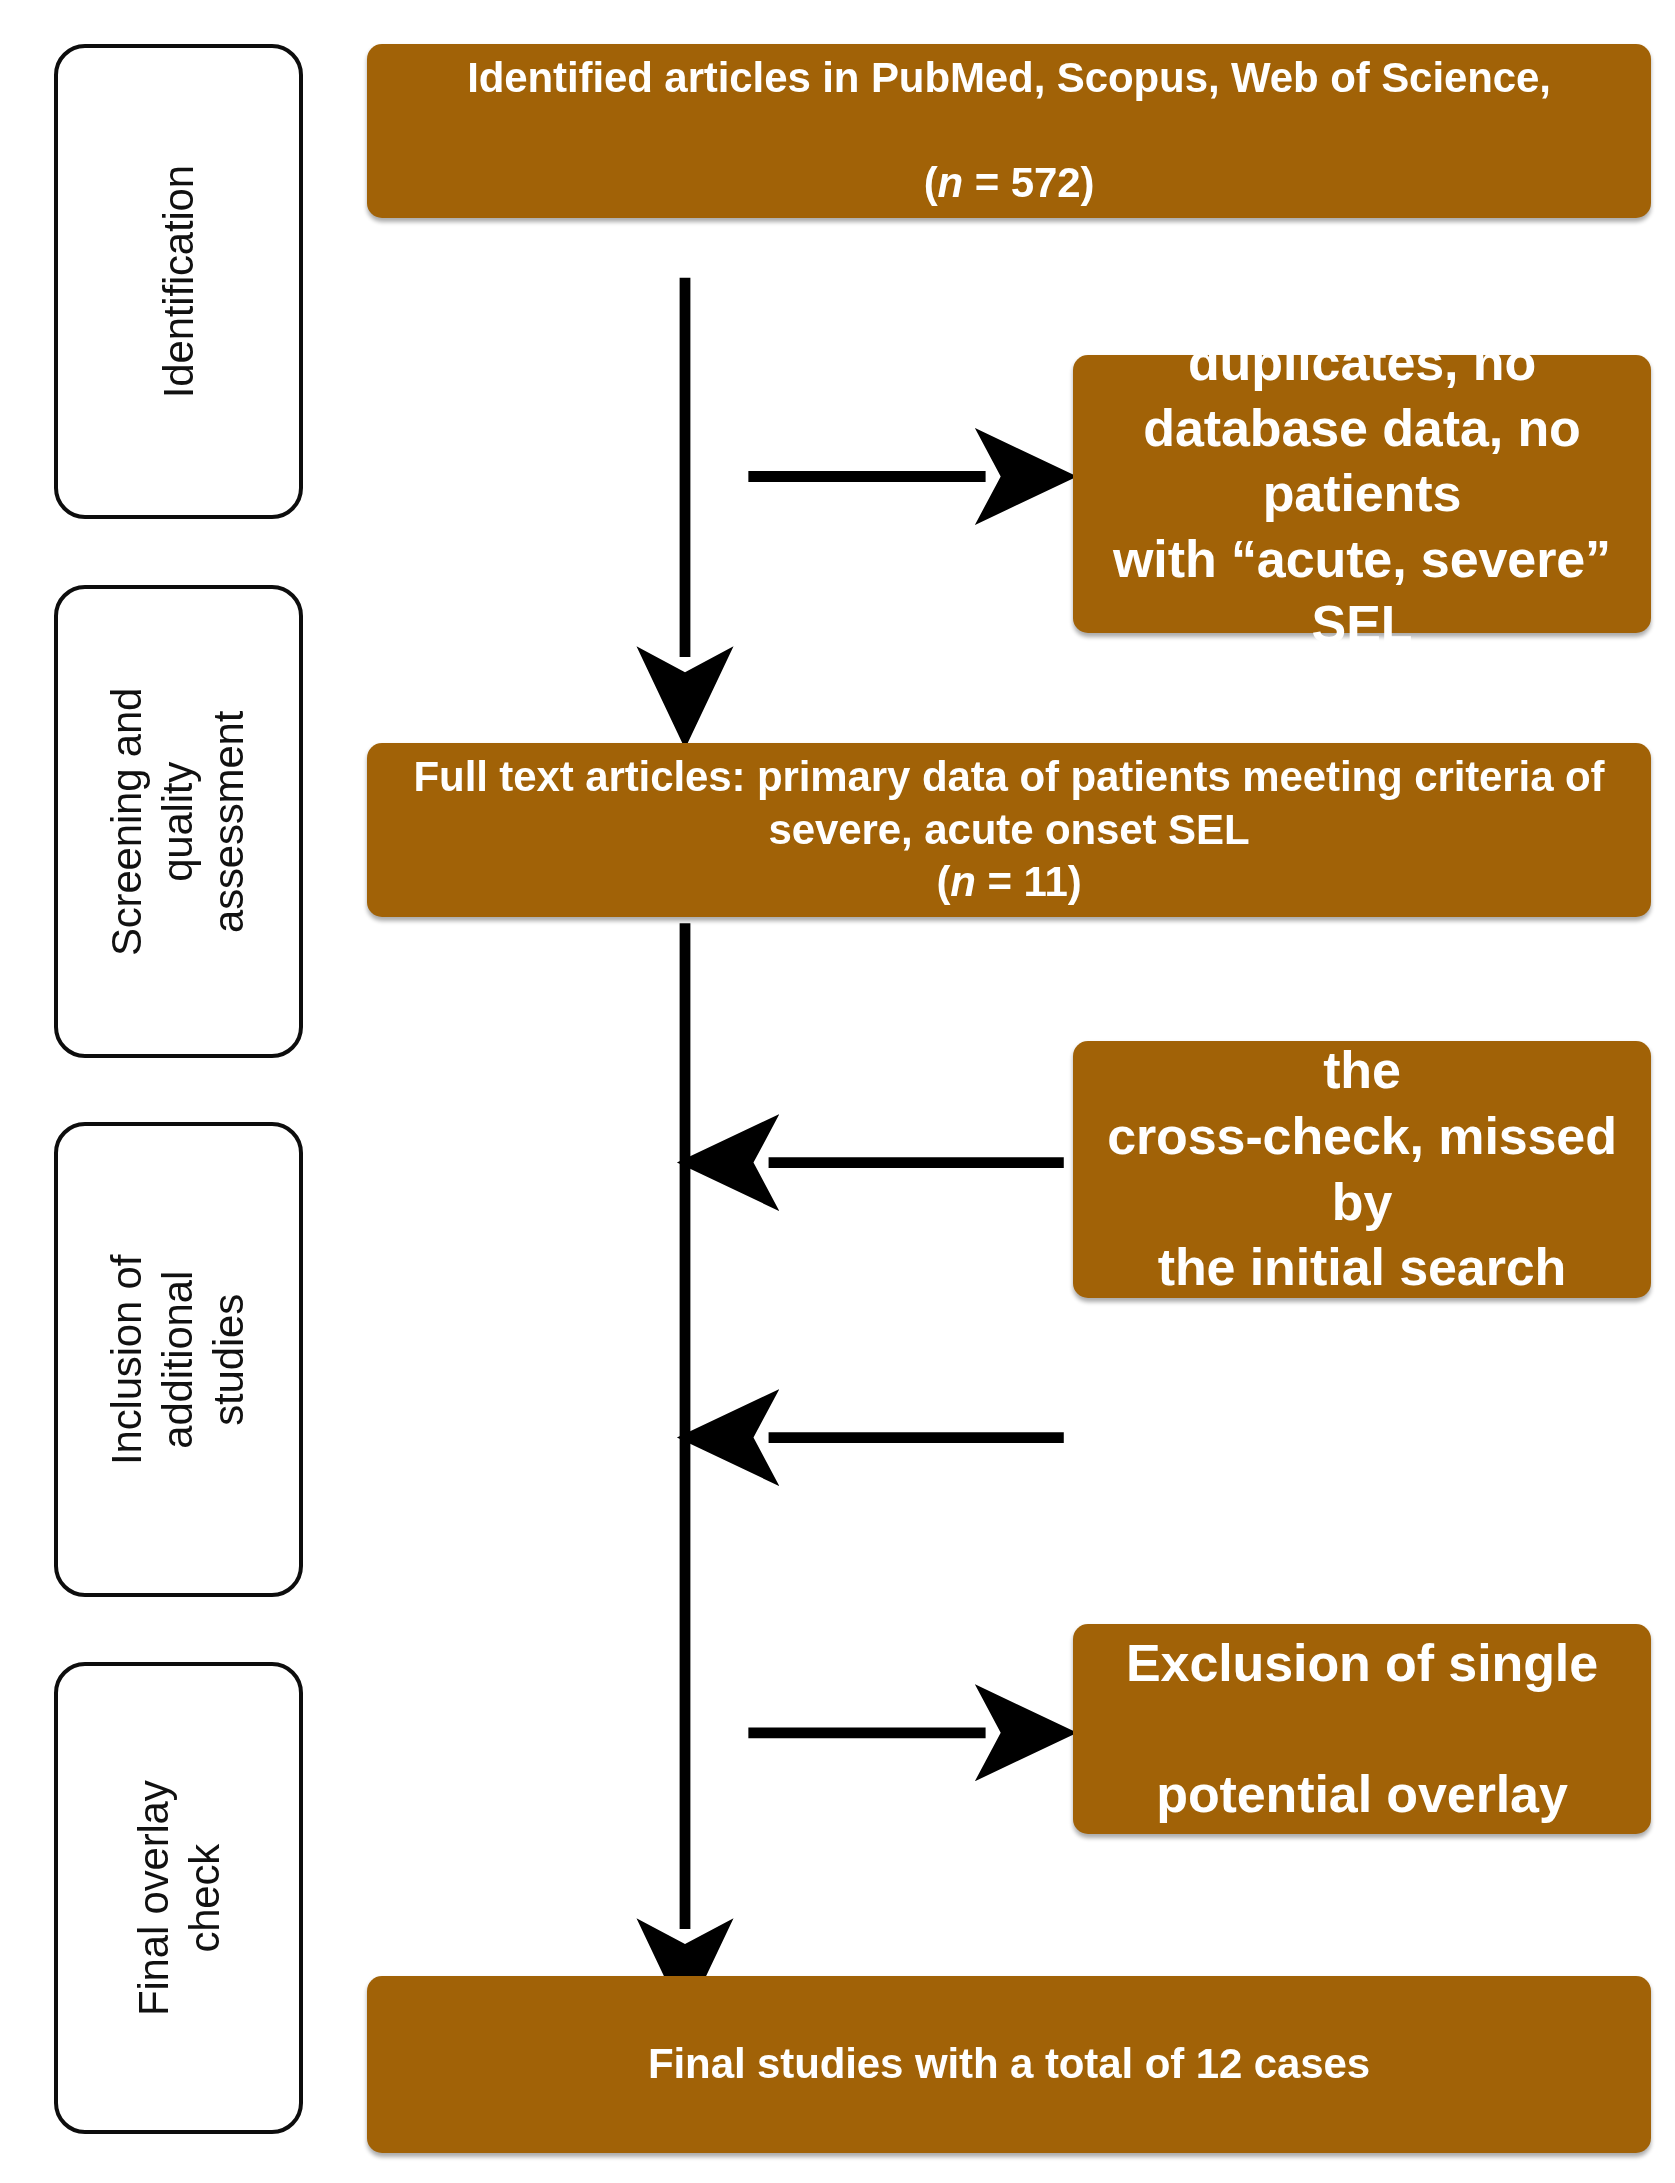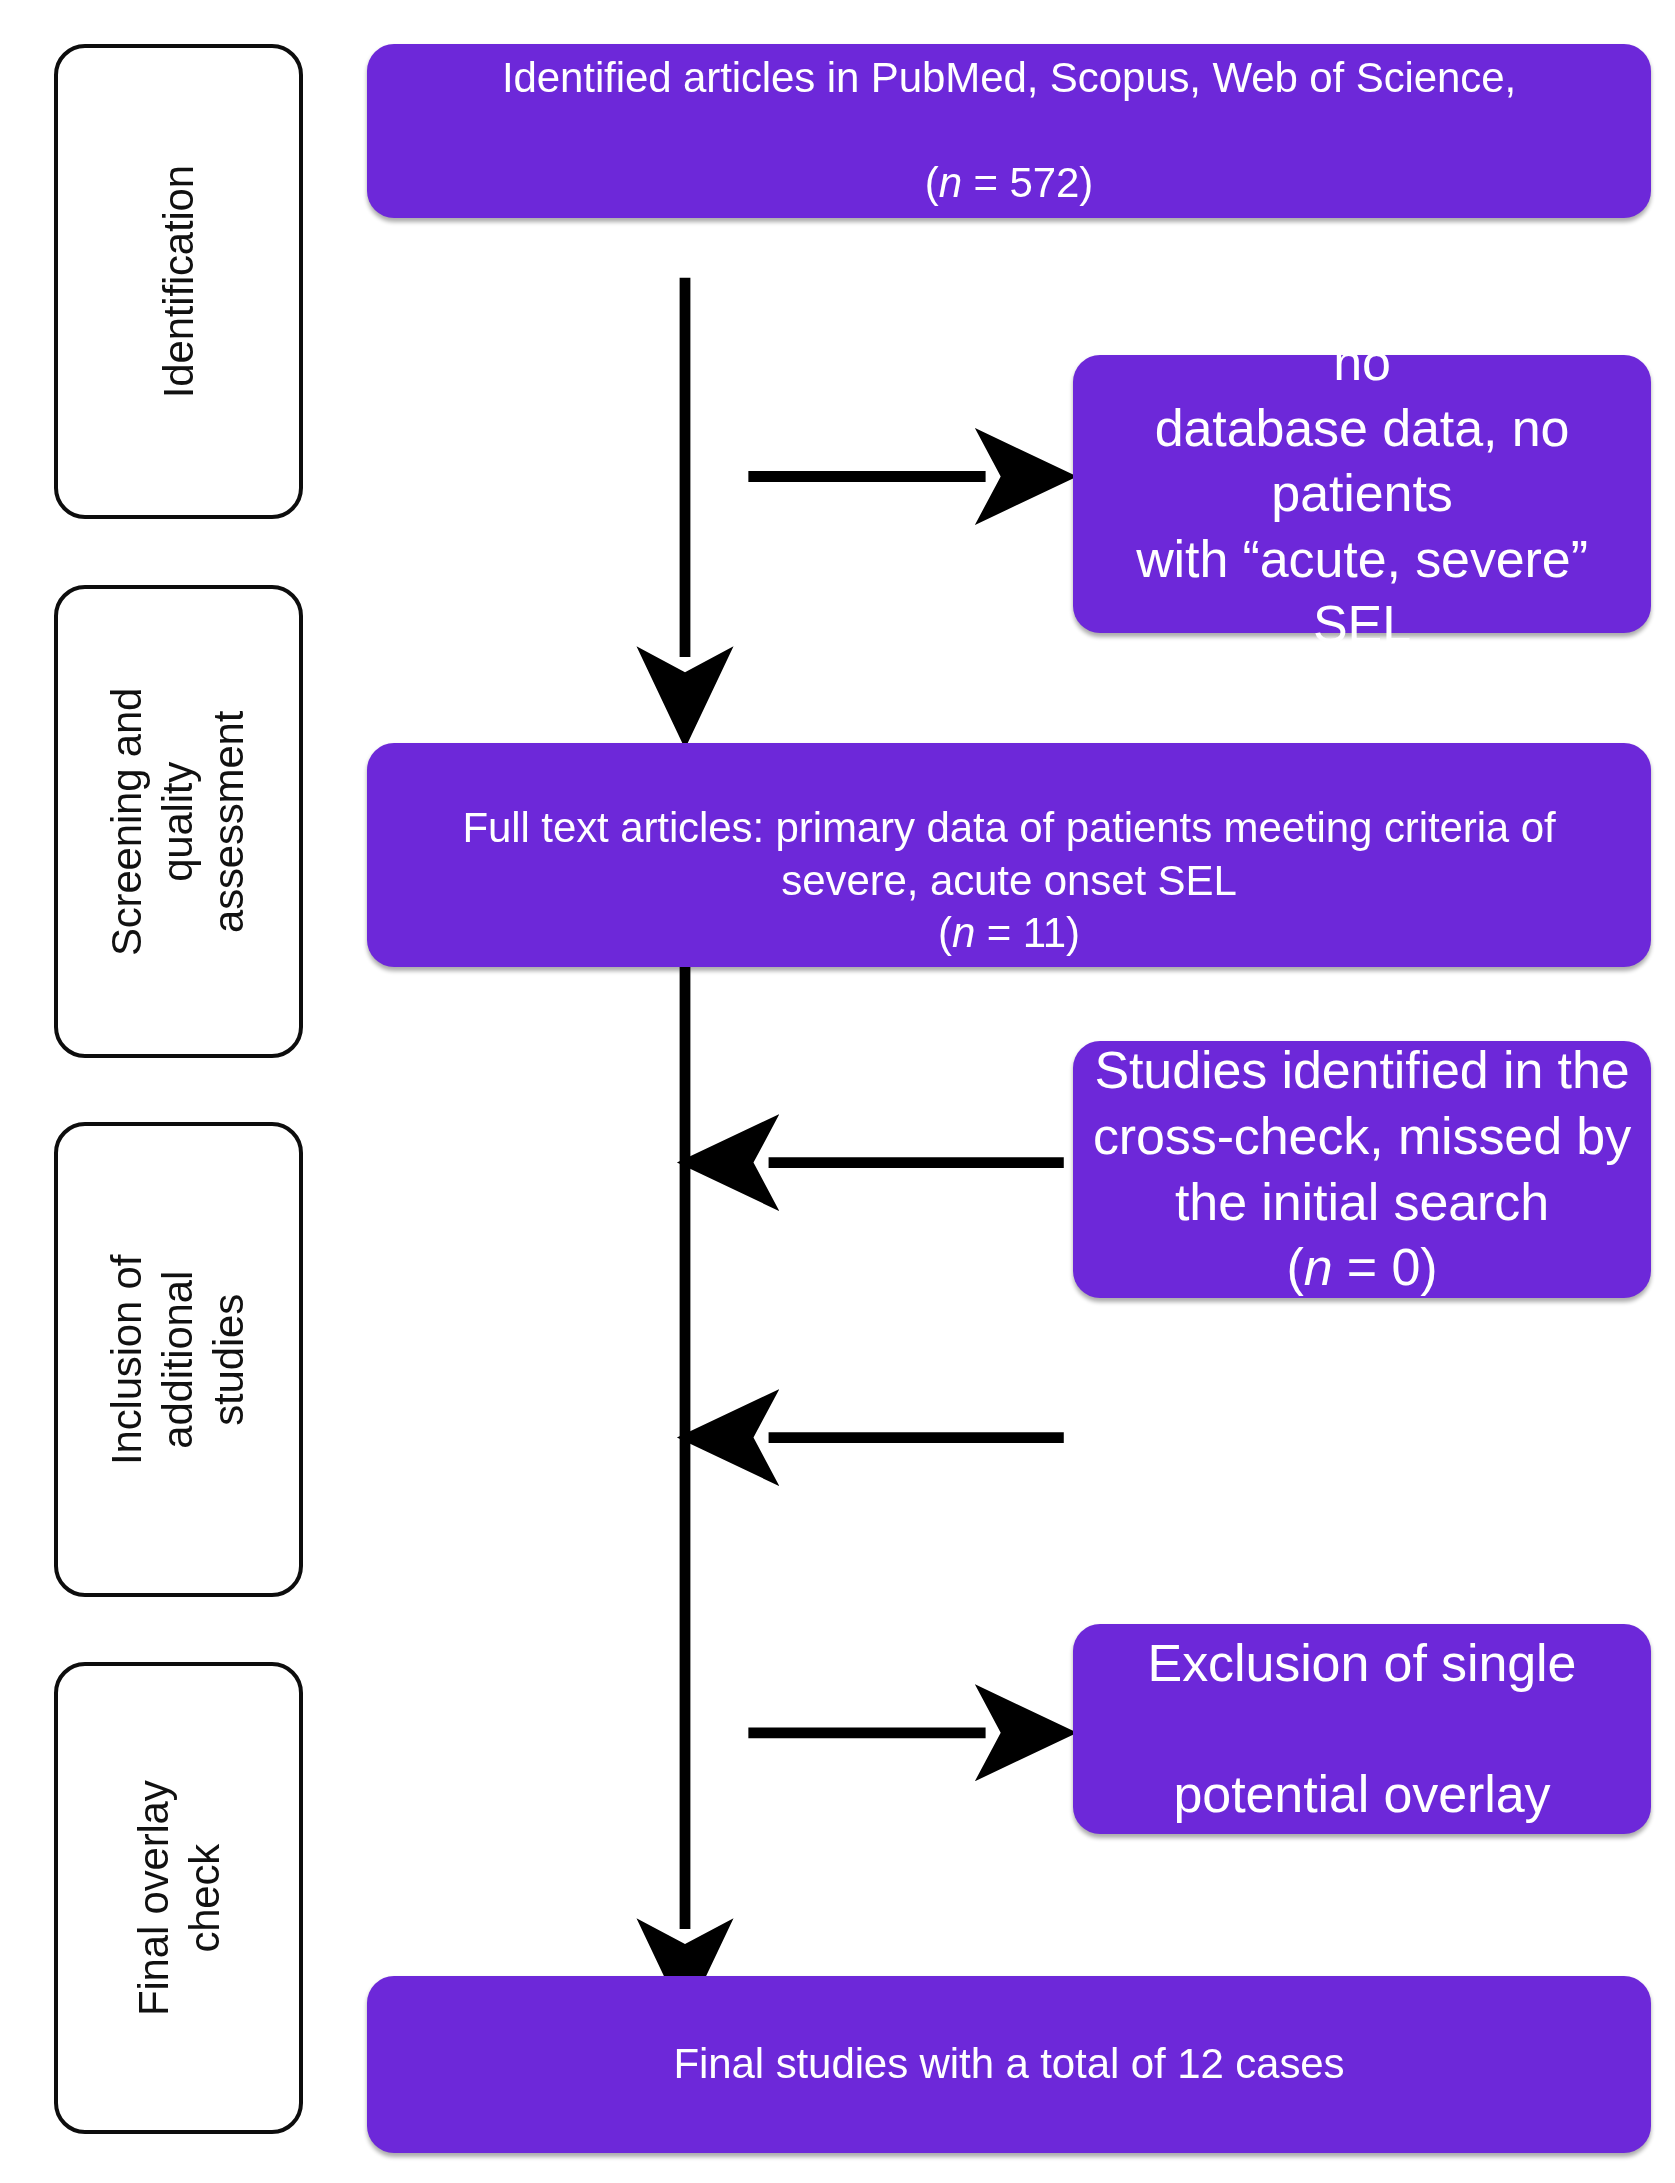--- a/index.html
+++ b/index.html
@@ -44,29 +44,30 @@
     text-align: center;
     font-size: 42px;
     line-height: 1.22;
     color: #111111;
     letter-spacing: -0.2px;
   }
   
   .node-box {
     position: absolute;
     box-sizing: border-box;
-    background: #6d28d9;
-    border-radius: 27px;
+    background: #a16207;
+    border-radius: 15px;
     color: #ffffff;
     display: flex;
     align-items: center;
     justify-content: center;
     text-align: center;
     padding: 6.7px 19px;
     box-shadow: 0 3.4px 4.7px rgba(0,0,0,0.33);
+    font-weight: bold;
   }
   .node-text {
     white-space: pre-line;
     font-size: 42px;
     line-height: 1.26;
     letter-spacing: -0.1px;
   }
   .node-text .n-italic { font-style: italic; }
   .node-narrow .node-text { font-size: 52px; }
 </style>
@@ -135,21 +136,21 @@
   </div>
 
   <div class="node-box" style="left:367px; top:44px; width:1284px; height:174px;">
     <div class="node-text"><span>Identified articles in PubMed, Scopus, Web of Science,</span><br><br><span>(</span><span class="n-italic">n</span><span> = 572)</span></div>
   </div>
 
   <div class="node-box node-narrow" style="left:1073px; top:355px; width:578px; height:278px;">
     <div class="node-text"><span>Exclusion: duplicates, no</span><br><span>database data, no patients</span><br><span>with “acute, severe” SEL</span><br><span>(</span><span class="n-italic">n</span><span> = 700)</span></div>
   </div>
 
-  <div class="node-box" style="left:367px; top:743px; width:1284px; height:224px;align-items:flex-end;">
+  <div class="node-box" style="left:367px; top:743px; width:1284px; height:174px;">
     <div class="node-text"><span>Full text articles: primary data of patients meeting criteria of</span><br><span>severe, acute onset SEL</span><br><span>(</span><span class="n-italic">n</span><span> = 11)</span></div>
   </div>
 
   <div class="node-box node-narrow" style="left:1073px; top:1041px; width:578px; height:257px;">
     <div class="node-text"><span>Studies identified in the</span><br><span>cross-check, missed by</span><br><span>the initial search</span><br><span>(</span><span class="n-italic">n</span><span> = 0)</span></div>
   </div>
 
 
   <div class="node-box node-narrow" style="left:1073px; top:1624px; width:578px; height:210px;">
     <div class="node-text"><span>Exclusion of single</span><br><br><span>potential overlay</span></div>

